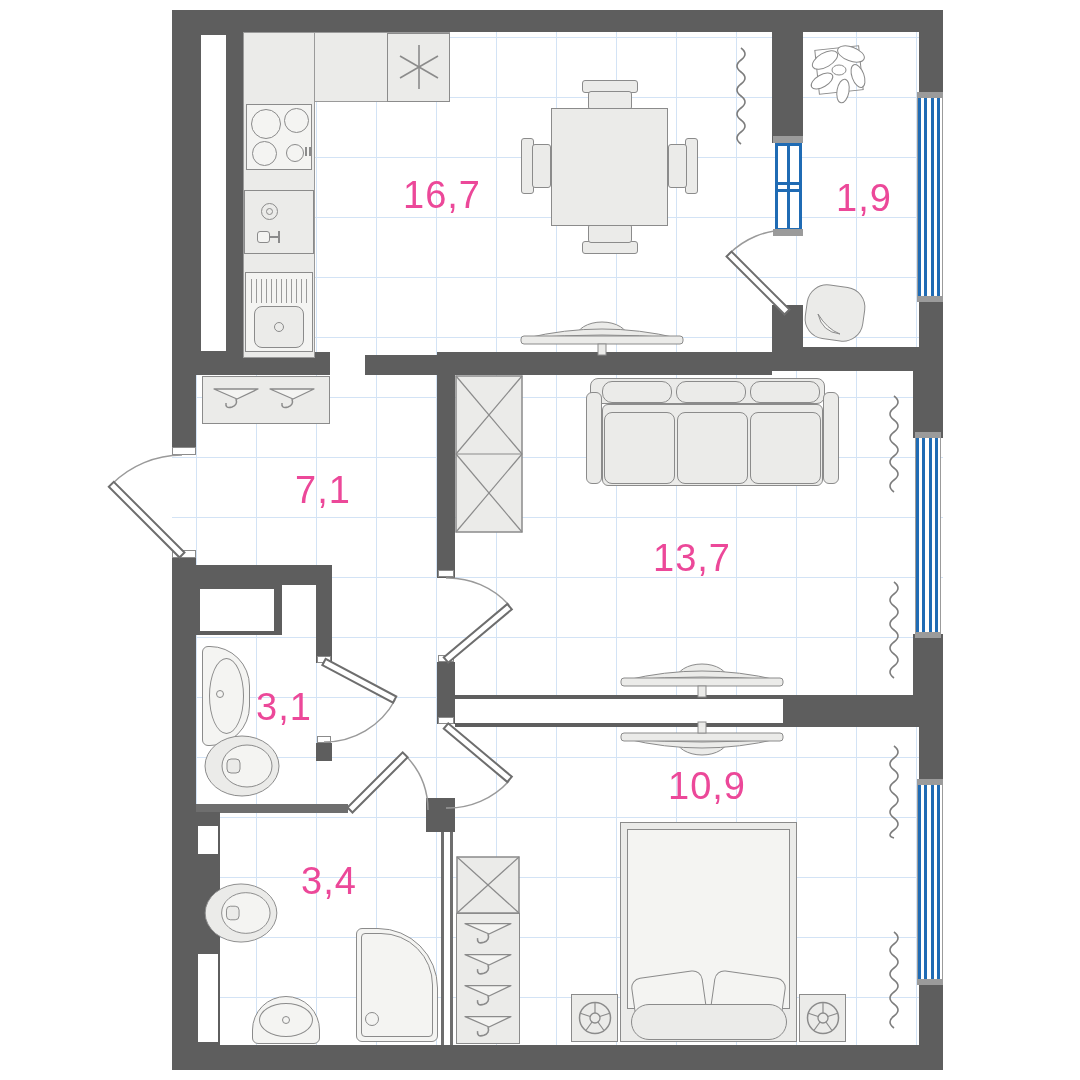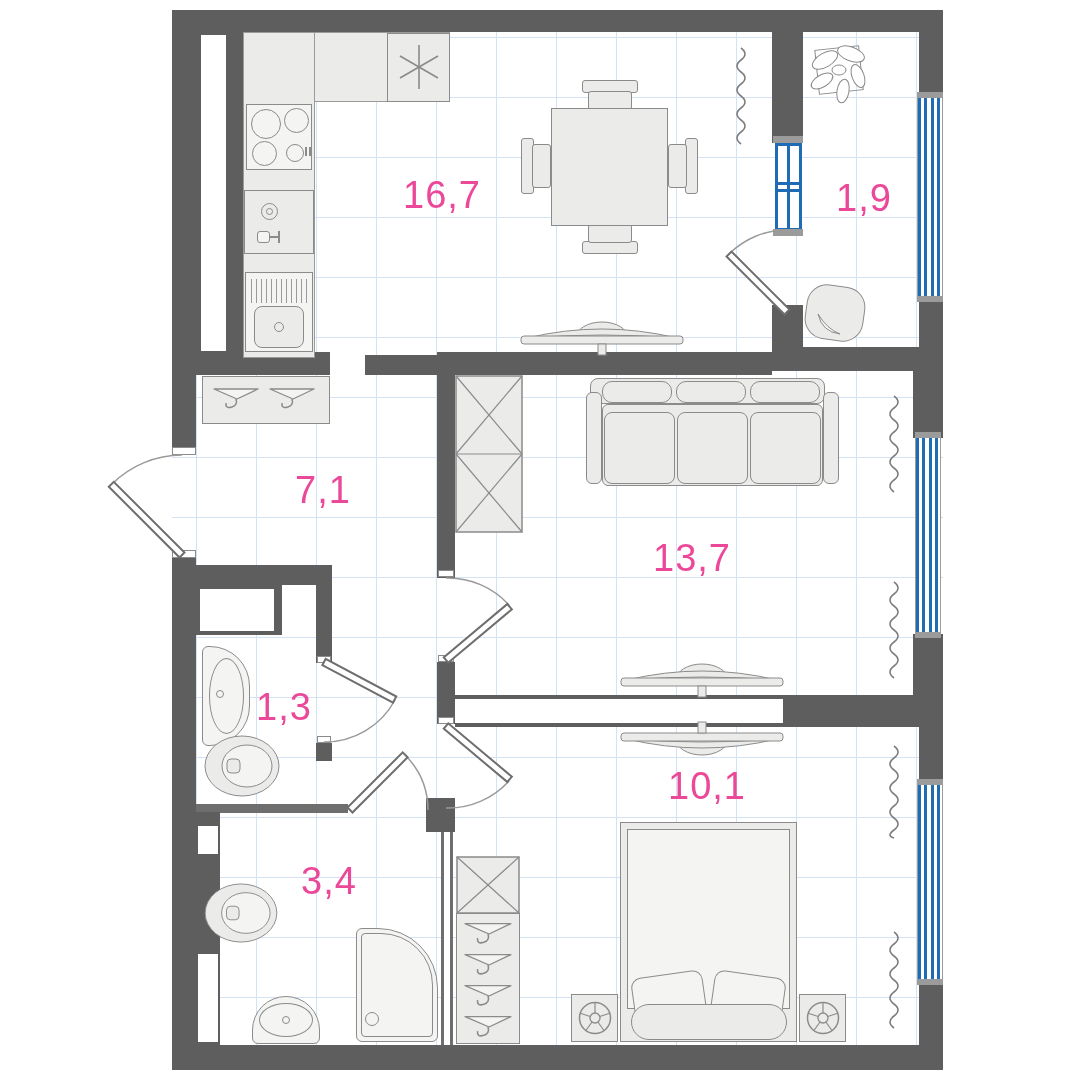--- a/index.html
+++ b/index.html
@@ -333,17 +333,17 @@
 
   <svg style="left:713px;top:220px" width="92" height="112" viewBox="0 0 92 112">
     <path d="M74 10 A82 82 0 0 0 16 34" fill="none" stroke="#9a9a9a" stroke-width="1.5"></path>
     <rect x="74" y="88.5" width="82" height="7" fill="#fff" stroke="#6e6e6e" stroke-width="2" transform="rotate(-135 74 92)"></rect>
   </svg>
 
   <div class="lbl" style="left:442px;top:195px">16,7</div>
   <div class="lbl" style="left:864px;top:198px">1,9</div>
   <div class="lbl" style="left:323px;top:490px">7,1</div>
   <div class="lbl" style="left:692px;top:558px">13,7</div>
-  <div class="lbl" style="left:284px;top:707px">1,3</div>
+  <div class="lbl" style="left:284px;top:707px">3,1</div>
   <div class="lbl" style="left:329px;top:881px">3,4</div>
-  <div class="lbl" style="left:707px;top:786px">10,1</div>
+  <div class="lbl" style="left:707px;top:786px">10,9</div>
 
 </div>
 
 </body></html>

